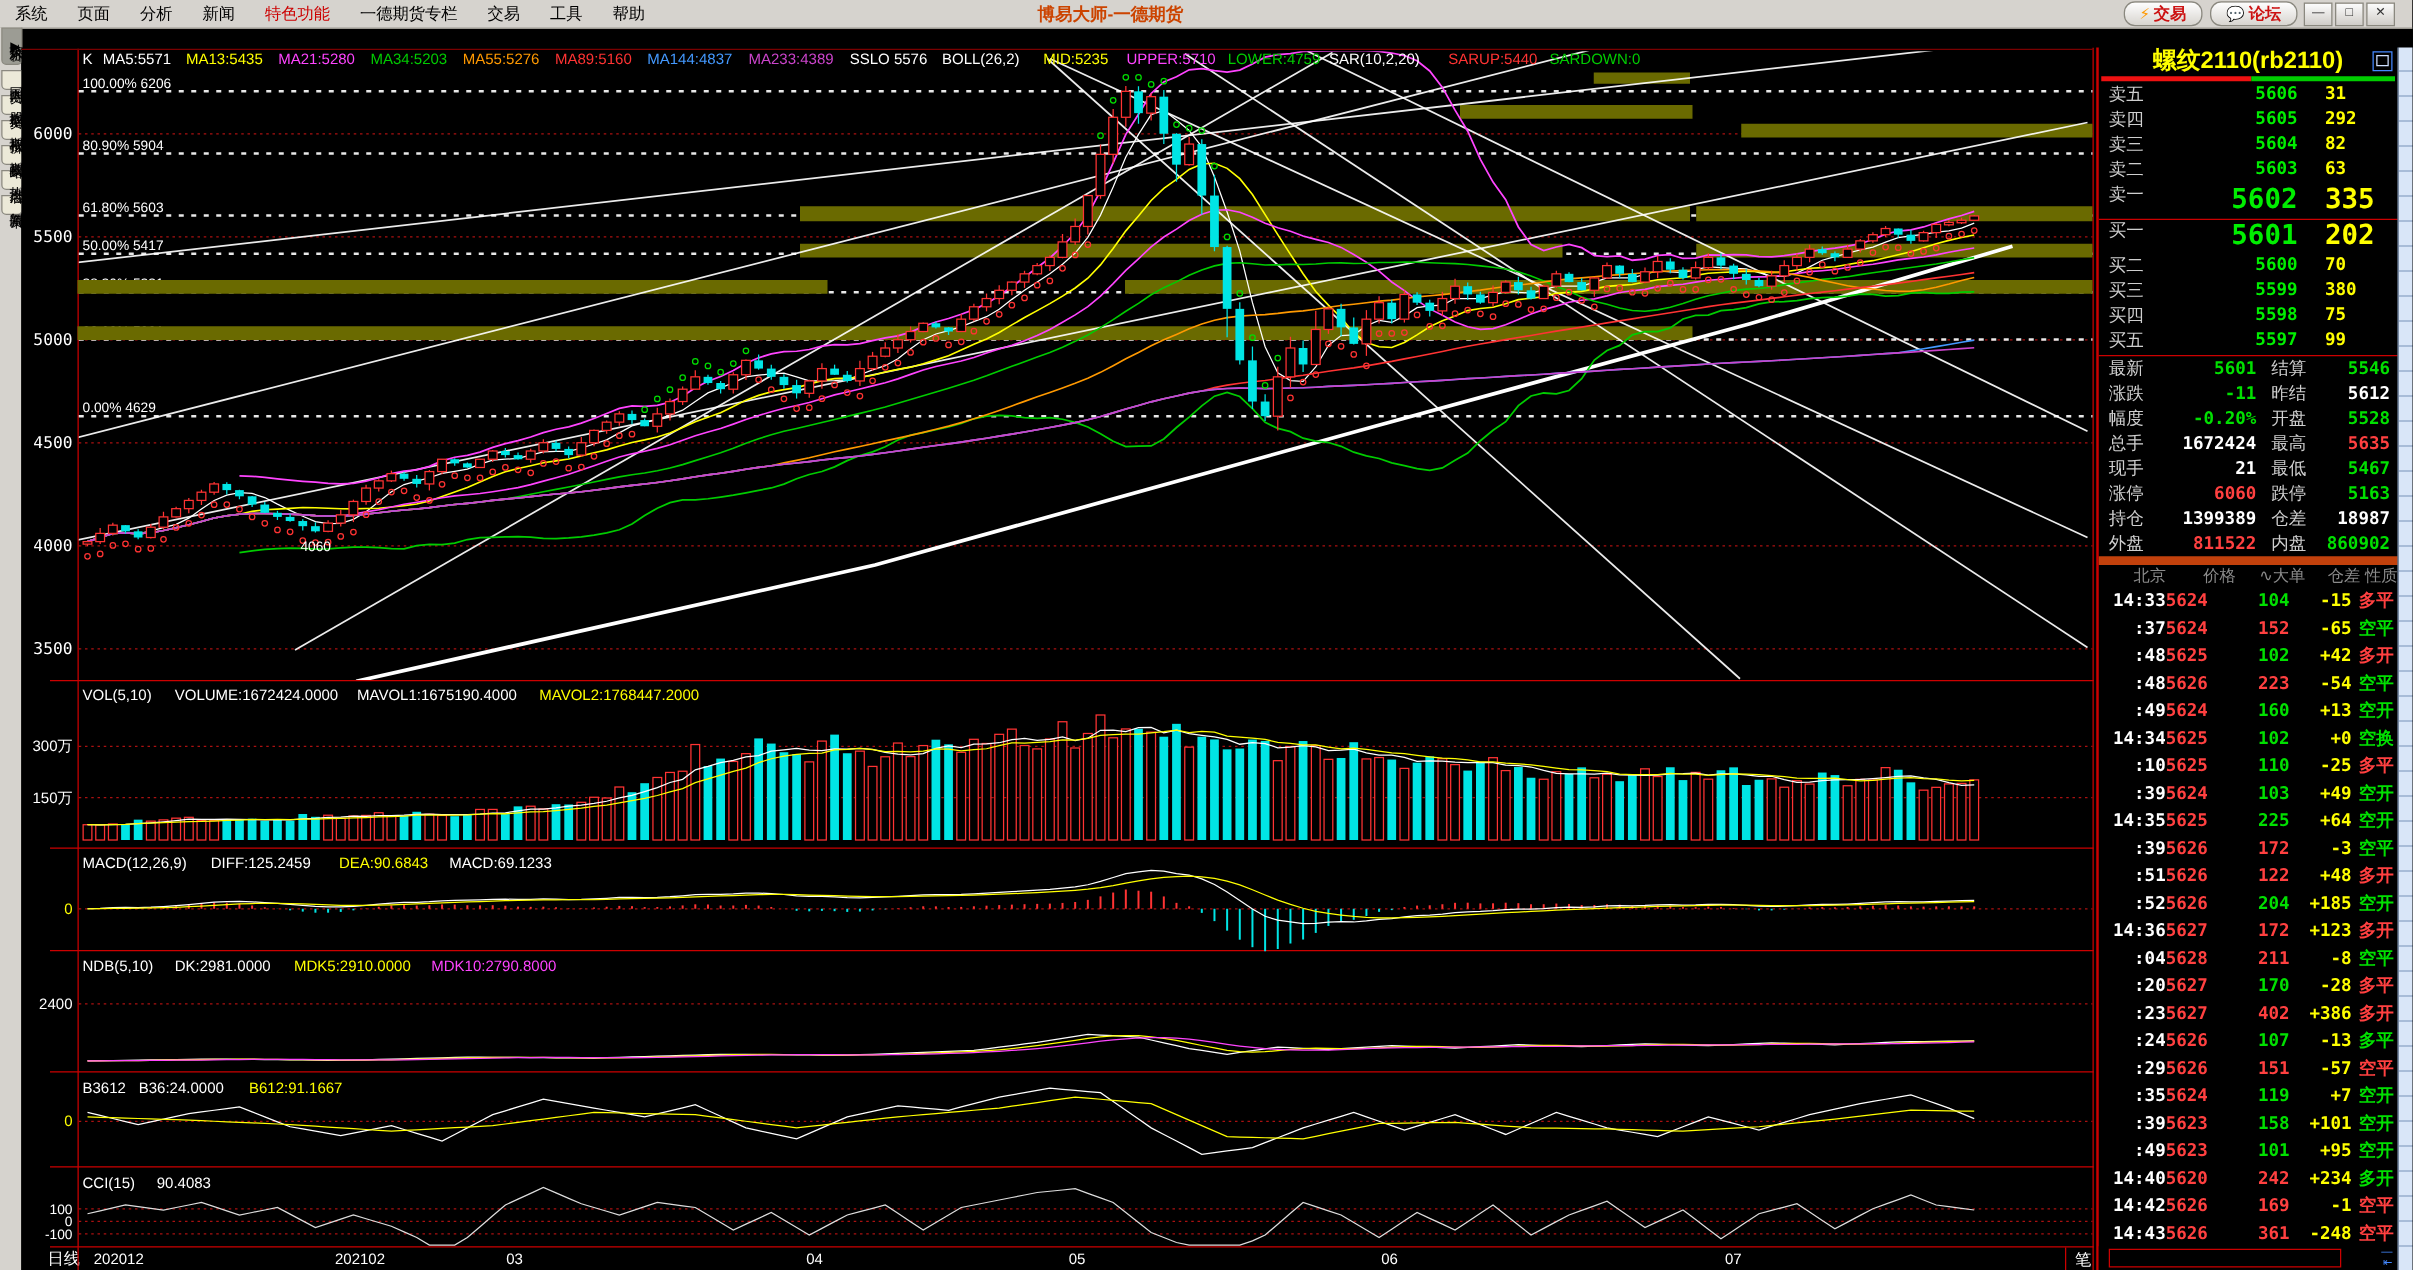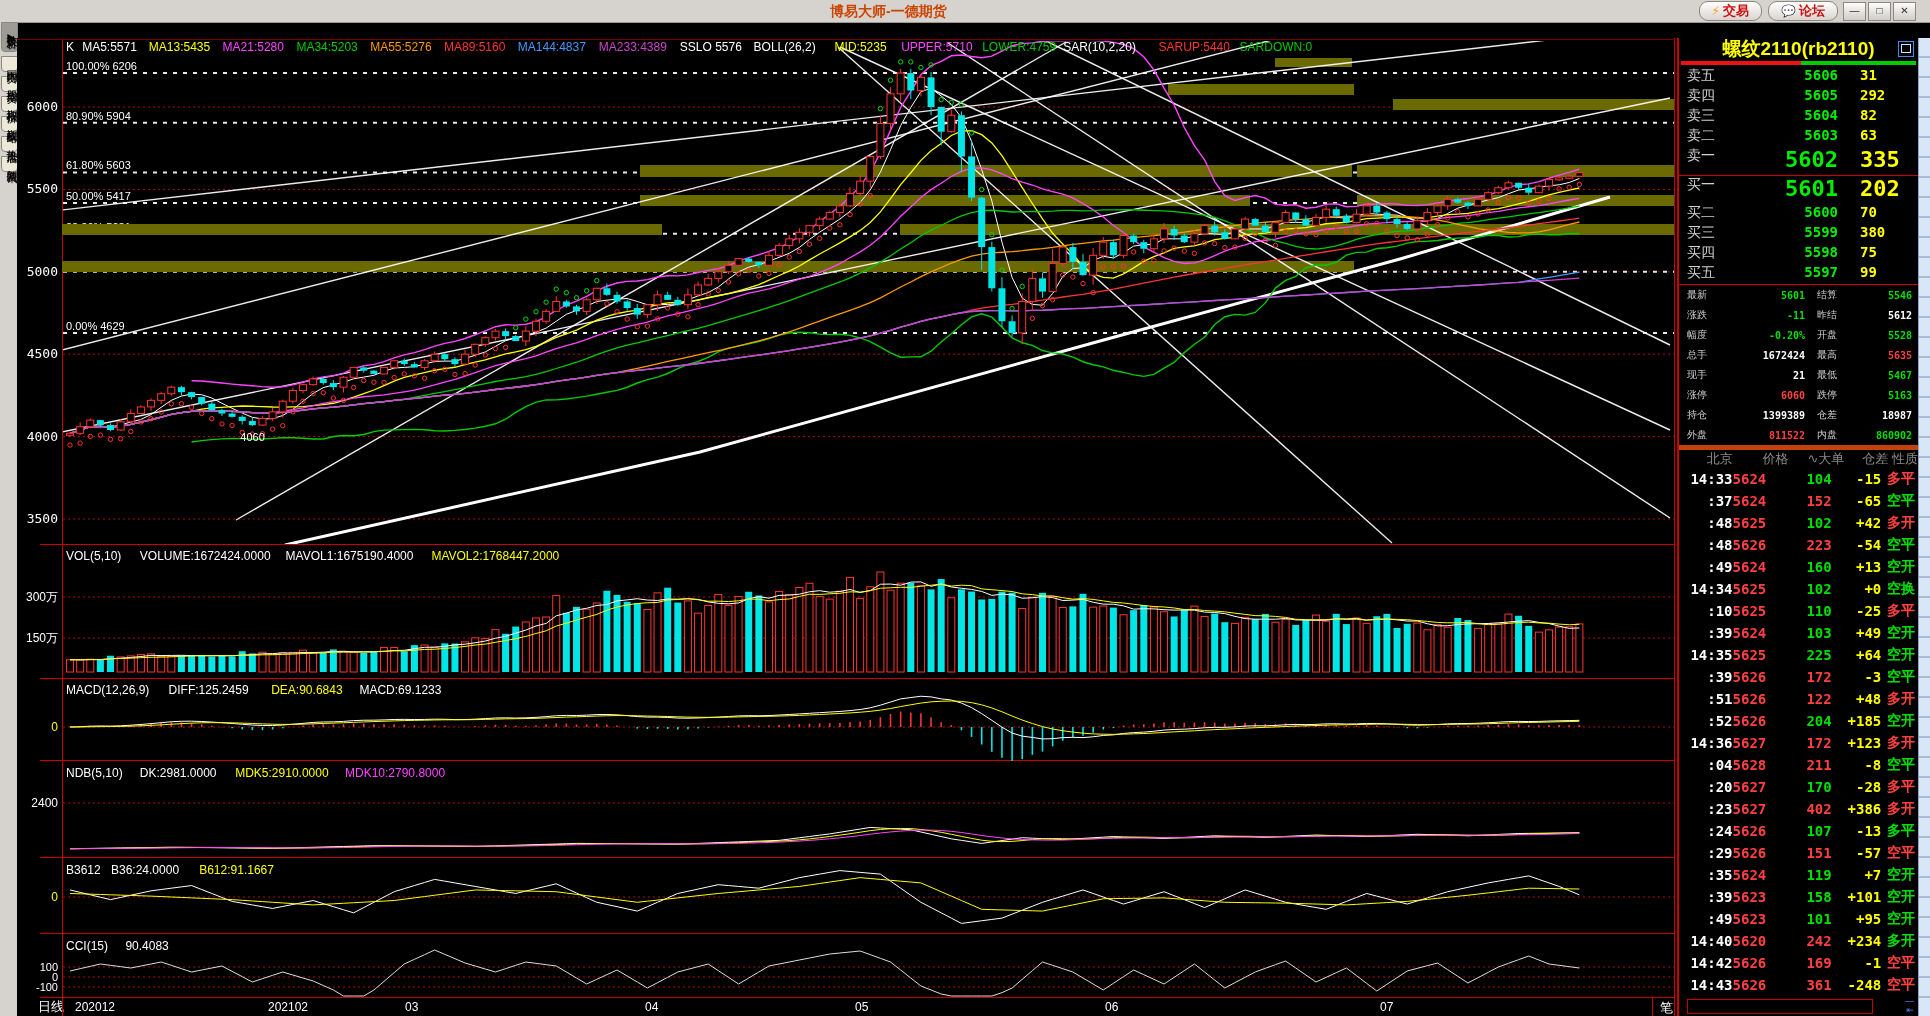--- a/index.html
+++ b/index.html
@@ -40,26 +40,26 @@
   #panel-max{position:absolute;right:4px;top:3px;width:14px;height:14px;border:1px solid #4488ff;}
   #panel-max:before{content:"";position:absolute;left:2px;top:2px;width:8px;height:7px;border:1px solid #cfe0ff;}
   #ratio{display:flex;height:4px;margin:1px 2px 2px 2px;}
   #ratio .r{background:#ee1111;}#ratio .g{background:#00cc00;}
   .q-row{display:flex;align-items:flex-start;height:20px;font-size:14px;font-weight:bold;}
   .q-row.big{height:28px;font-size:22px;}
   .q-lab{width:44px;padding-left:8px;color:#cfcfcf;font-weight:normal;font-size:14px;}
   .q-price{flex:1;text-align:right;padding-right:22px;color:#00ee00;font-family:"DejaVu Sans Mono",monospace;}
   .q-qty{width:58px;text-align:left;color:#ffff00;font-family:"DejaVu Sans Mono",monospace;}
   .sep-red{border-top:1px solid #cc0000;}
-  .s-row{display:flex;height:20px;align-items:center;font-size:10px;justify-content:flex-end;}
+  .s-row{display:flex;height:20px;align-items:center;font-size:14px;justify-content:flex-end;}
   .s-lab{width:42px;padding-left:8px;color:#cfcfcf;}
   .s-val{width:76px;text-align:right;font-weight:bold;font-family:"DejaVu Sans Mono",monospace;}
   .s-lab2{width:42px;padding-left:12px;color:#cfcfcf;}
   .s-val2{flex:1;text-align:right;padding-right:6px;font-weight:bold;font-family:"DejaVu Sans Mono",monospace;}
-  #tick-head{display:flex;height:18px;align-items:center;color:#8a8a8a;font-size:13px;border-top:5px solid #c2410c;}
+  #tick-head{display:flex;height:18px;align-items:center;color:#8a8a8a;font-size:13px;border-top:7px solid #c2410c;}
   .t-row{display:flex;height:22px;align-items:center;font-size:14px;font-weight:bold;
     font-family:"DejaVu Sans Mono",monospace;}
   .t-time{width:54px;text-align:right;color:#fff;}
   .t-price{width:56px;text-align:left;}
   .t-vol{width:44px;text-align:right;}
   .t-diff{width:50px;text-align:right;color:#ffff00;}
   .t-nat{width:34px;text-align:right;padding-right:3px;font-family:"Liberation Sans",sans-serif;}
   #panel-bottom{position:absolute;left:0;bottom:0;width:100%;height:19px;background:#000;}
   #pb-box{position:absolute;left:8px;top:2px;width:184px;height:13px;border:1px solid #cc0000;}
   #pb-icos{position:absolute;right:4px;top:0;color:#4488ff;font-size:9px;line-height:9px;text-align:right;}
@@ -67,20 +67,21 @@
   
   #strip{position:absolute;left:1918px;top:38px;width:12px;height:978px;
     background:repeating-linear-gradient(#d9e6f8 0 18px,#a8bcd8 18px 20px);border-left:1px solid #8fa5c5;}
   #chart-svg{position:absolute;left:17px;top:38px;}
 </style>
 </head>
 <body>
 <div id="stage">
 
 <div id="titlebar">
+  <div id="menus"><span class="menu-item">系统</span><span class="menu-item">页面</span><span class="menu-item">分析</span><span class="menu-item">新闻</span><span class="menu-item hl">特色功能</span><span class="menu-item">一德期货专栏</span><span class="menu-item">交易</span><span class="menu-item">工具</span><span class="menu-item">帮助</span></div>
   <div id="win-title">博易大师-一德期货</div>
   <div id="tb-buttons">
     <div class="tb-btn">
           <span class="bolt">⚡</span>
           <span>交易</span>
         </div>
     <div class="tb-btn">
           <span class="bubble">💬</span>
           <span>论坛</span>
         </div>

